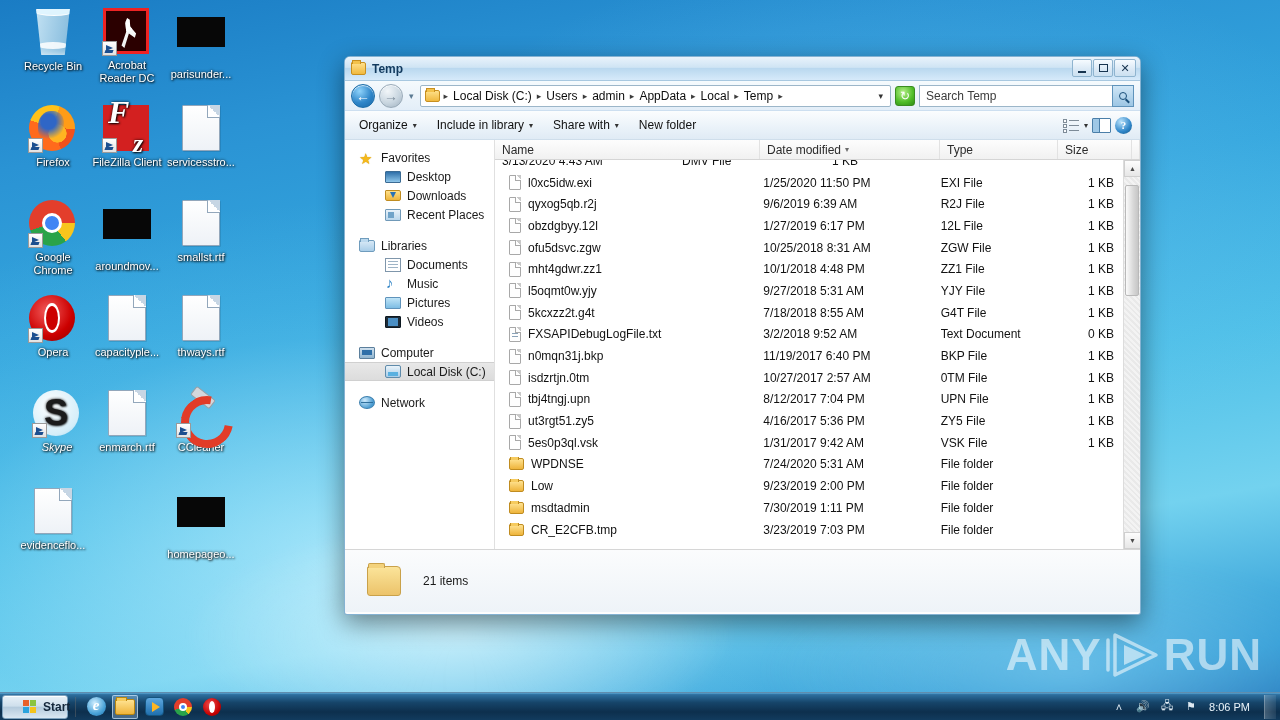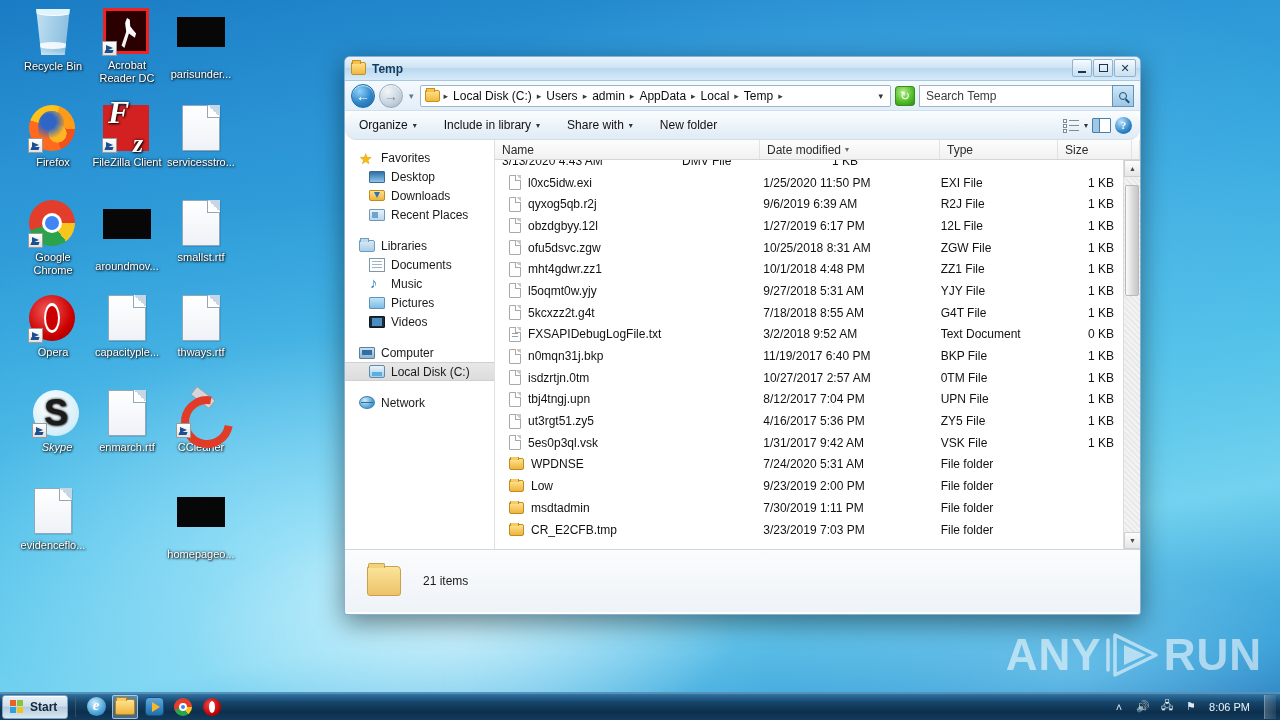--- a/index.html
+++ b/index.html
@@ -233,43 +233,43 @@
     border:1px solid #5f93bb; display:flex;align-items:center;justify-content:center;
     cursor:pointer;
   }
   .mag { width:8px;height:8px;border:1.6px solid #1a4f7a;border-radius:50%;position:relative;display:block; }
   .mag::after{content:"";position:absolute;right:-4px;bottom:-3px;width:5px;height:1.8px;background:#1a4f7a;transform:rotate(45deg);}
 
   .cmdbar {
     height: 29px;
     background: linear-gradient(#fbfdfe,#eaf2f9 60%,#e0ebf5);
     border-bottom:1px solid #cfdeeb;
-    display:flex;align-items:center; padding: 0 6px; gap: 11px;
-    font-size: 12px; color:#111;border-radius:12px;
+    display:flex;align-items:center; padding: 0 6px; gap: 4px;
+    font-size: 12px; color:#111;
   }
   .cmd { padding: 4px 8px; border-radius:3px; cursor:pointer; display:flex;align-items:center;gap:5px;white-space:nowrap; }
   .caret-dn { font-size:8px;color:#333; }
   .cmd-right { margin-left:auto; display:flex;align-items:center;gap:4px;padding-right:2px; }
   .viewicon { width:17px;height:15px;position:relative;cursor:pointer;opacity:0.75; }
   .viewicon .rowline{position:absolute;left:6px;width:10px;height:1.6px;background:#5a6a78;}
   .viewicon .dotb{position:absolute;left:0;width:4px;height:4px;border:1px solid #5a6a78;background:#fff;}
   .paneicon { width:19px;height:15px;border:1.5px solid #4a7ea8;background:#fff;position:relative;cursor:pointer;border-radius:1px; }
   .paneicon::after{content:"";position:absolute;left:0;top:0;bottom:0;width:6px;background:#9fc8e6;border-right:1.5px solid #4a7ea8;}
   .helpicon { width:17px;height:17px;border-radius:50%;cursor:pointer;
     background: radial-gradient(circle at 35% 28%, #b9e2fb, #2f86c9 60%, #16537f);
     color:#fff;font:bold 11px/17px "Liberation Serif",serif;text-align:center; }
 
   .body-split { display:flex; height: 409px; }
   .navpane {
     width: 164px; background: #fff; border-right:1px solid #e0e0e0;
     padding: 8px 0 0 0; font-size:12px; color:#1a1a1a; overflow:hidden;
     position:relative;
   }
   .np-item { height:19px; display:flex;align-items:center;gap:6px; padding-left:14px; cursor:pointer; white-space:nowrap; }
-  .np-item.child { padding-left:24px; }
+  .np-item.child { padding-left:40px; }
   .np-item.selected { background: linear-gradient(#e8e8e8,#dcdcdc); border-top:1px solid #d0d0d0;border-bottom:1px solid #d0d0d0; }
   .np-gap { height: 12px; }
   .np-ico { width:16px;height:14px;position:relative;flex:0 0 16px; }
 
   .star { width:0;height:0;position:relative;left:1px;top:1px; }
   .star::after{content:"★";position:absolute;left:-1px;top:-9px;font-size:15px;color:#f5b91c;
     text-shadow:0 0 1px #c08a00;}
   .mini-mon { width:15px;height:12px;background:linear-gradient(#2f6fa8,#8ec6ea);border:1px solid #3b6b94;border-radius:1px; }
   .mini-dl { width:13px;height:11px;background:linear-gradient(#ffe08a,#eeb53c);border:1px solid #c08c20;position:relative;border-radius:1px 2px 2px 2px; }
   .mini-dl::after{content:"";position:absolute;left:4px;top:1px;width:0;height:0;border-left:3px solid transparent;border-right:3px solid transparent;border-top:6px solid #2a72b5;}
@@ -358,21 +358,21 @@
   #taskbar {
     position:absolute;left:0;bottom:0;width:1280px;height:28px;
     background: linear-gradient(#5aa7d4 0%, #2d6f9f 6%, #16456a 35%, #0d2f4d 70%, #123b5e 100%);
     border-top: 1px solid rgba(160,210,240,0.55);
     display:flex;align-items:center;
   }
   .startbtn {
     width: 66px; height: 24px; margin-left:2px;
     background: linear-gradient(#e8f1f8,#cfdfec 45%,#b5cbdd 52%,#d9e7f2);
     border:1px solid #7fa3bf; border-radius:3px;
-    display:flex;align-items:center;gap:5px;padding-left:7px;
+    display:flex;align-items:center;gap:5px;padding-left:20px;
     font:bold 12px/24px "Liberation Sans",sans-serif; color:#13263a;
     box-shadow: inset 0 1px 0 rgba(255,255,255,0.9);
     cursor:pointer;
   }
   .winlogo { width:15px;height:14px;position:relative;flex:0 0 15px; }
   .winlogo i { position:absolute;width:6px;height:6px;display:block; }
   .winlogo i:nth-child(1){left:0;top:0;background:#e8612a;}
   .winlogo i:nth-child(2){left:7px;top:0;background:#8ac43f;}
   .winlogo i:nth-child(3){left:0;top:7px;background:#2ba3dd;}
   .winlogo i:nth-child(4){left:7px;top:7px;background:#f3c31b;}

